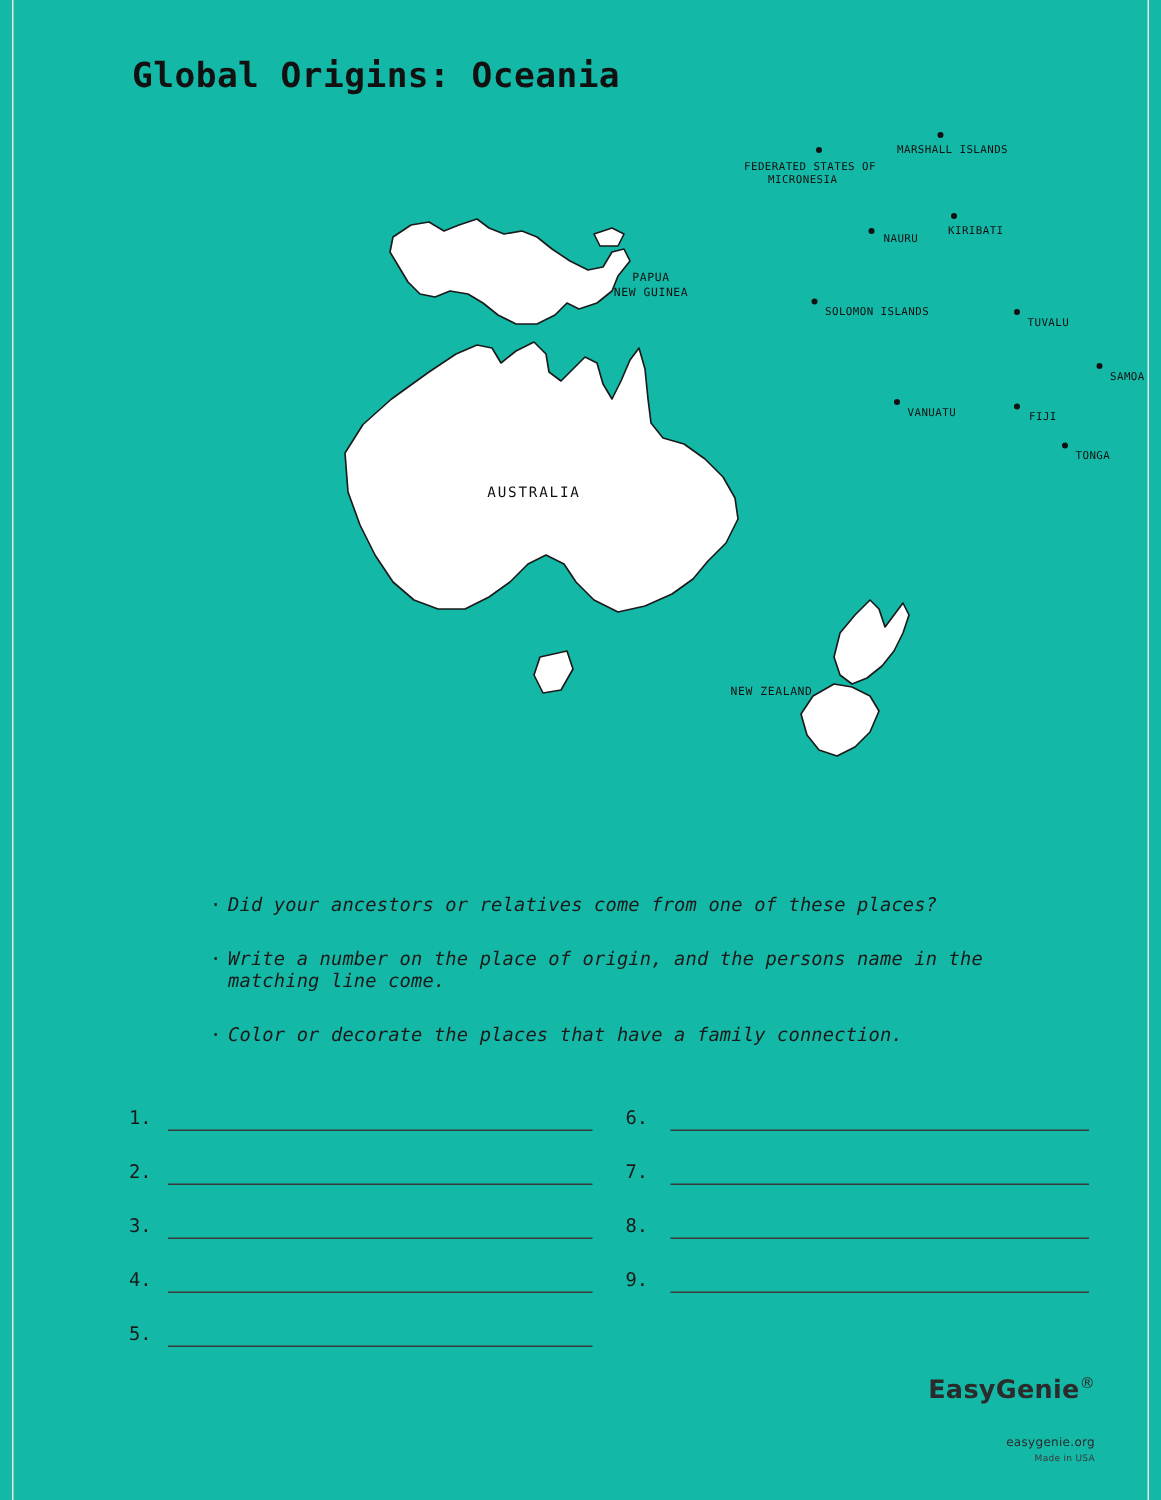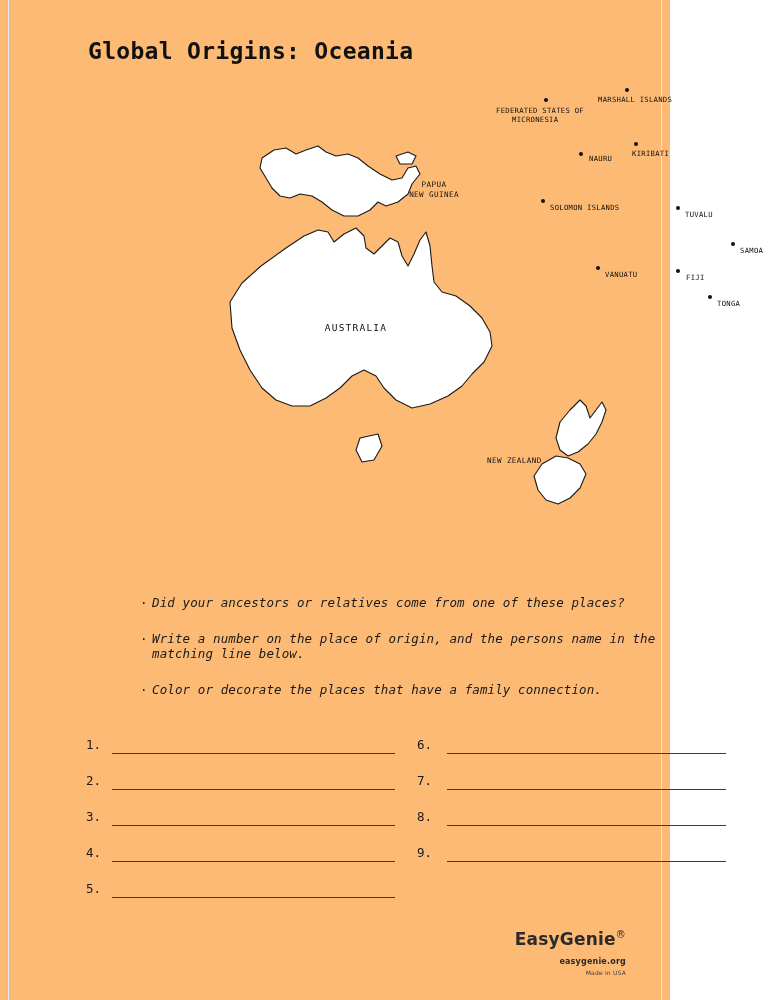--- a/index.html
+++ b/index.html
@@ -9,24 +9,24 @@
   body {
     width: 774px;
     height: 1000px;
     background: #ffffff;
     font-family: "DejaVu Sans", sans-serif;
     color: #1a1a1a;
     overflow: hidden;
   }
   .page {
     position: relative;
-    width: 670px;
+    width: 774px;
     height: 1000px;
     box-sizing: border-box;
-    background: #fdba74;
+    background: #14b8a6;
   }
   
   .page-edge-left {
     position: absolute;
     left: 8px; top: 0; bottom: 0;
     width: 1px;
     background: #e6e6e6;
   }
   .page-edge-right {
     position: absolute;
@@ -134,23 +134,23 @@
     letter-spacing: 0.2px;
   }
   .brand-name sup {
     font-size: 10px;
     font-weight: 400;
     vertical-align: super;
   }
   .brand-url {
     font-family: "DejaVu Sans", sans-serif;
     font-size: 8px;
-    font-weight: 700;
+    font-weight: 400;
     color: #2b2b2b;
-    margin-top: 8px;
+    margin-top: 20px;
     letter-spacing: 0.2px;
   }
   .brand-made {
     font-family: "DejaVu Sans", sans-serif;
     font-size: 6px;
     color: #3a3a3a;
     margin-top: 3px;
     letter-spacing: 0.2px;
   }
 
@@ -346,21 +346,21 @@
     </svg>
   </div>
 
   <div class="instructions">
     <div class="instr-line">
       <span class="instr-bullet">·</span>
       <span class="instr-text">Did your ancestors or relatives come from one of these places?</span>
     </div>
     <div class="instr-line">
       <span class="instr-bullet">·</span>
-      <span class="instr-text">Write a number on the place of origin, and the persons name in the matching line below.</span>
+      <span class="instr-text">Write a number on the place of origin, and the persons name in the matching line come.</span>
     </div>
     <div class="instr-line">
       <span class="instr-bullet">·</span>
       <span class="instr-text">Color or decorate the places that have a family connection.</span>
     </div>
   </div>
 
   <div class="lines-block">
     <div class="lines-columns">
       <div class="lines-col">

